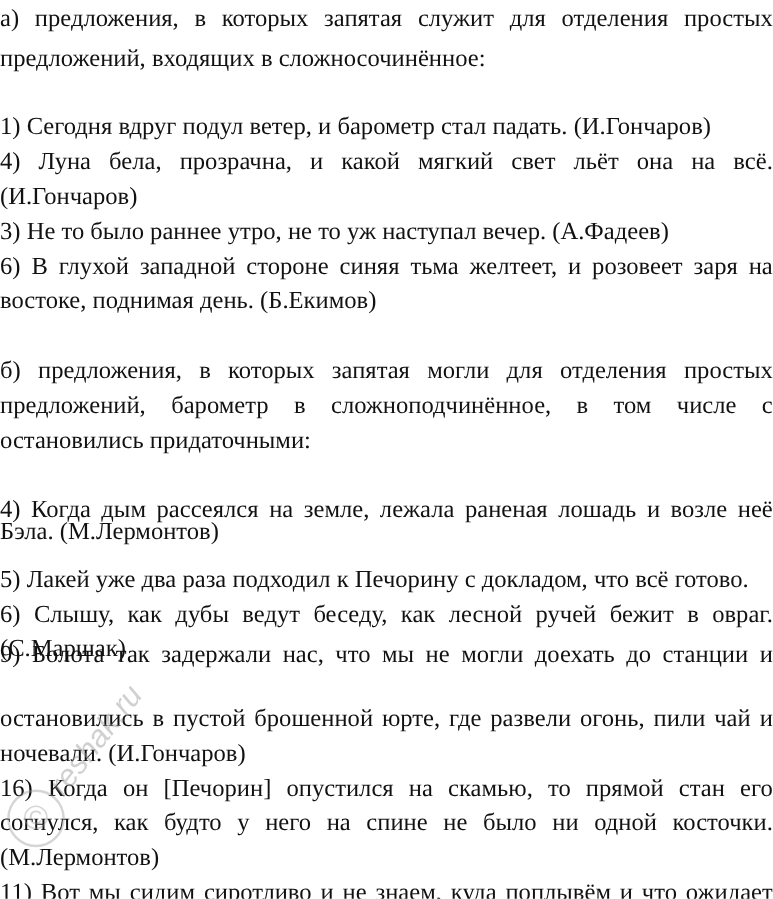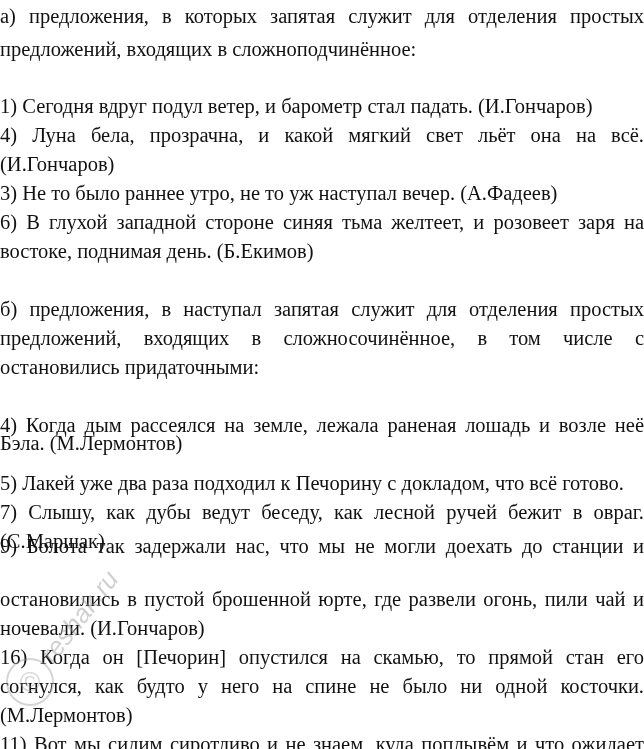--- a/index.html
+++ b/index.html
@@ -68,37 +68,37 @@
       text-align: center;
       color: rgba(150,150,150,0.4);
     }
   </style>
 </head>
 <body>
 
 <div class="doc">
 
   <div class="line just" style="top:2px">а) предложения, в которых запятая служит для отделения простых</div>
-  <div class="line" style="top:35px">предложений, входящих в сложноподчинённое:</div>
+  <div class="line" style="top:35px">предложений, входящих в сложносочинённое:</div>
 
   <div class="line" style="top:92px">1) Сегодня вдруг подул ветер, и барометр стал падать. (И.Гончаров)</div>
   <div class="line just" style="top:121px">4) Луна бела, прозрачна, и какой мягкий свет льёт она на всё.</div>
   <div class="line" style="top:150px">(И.Гончаров)</div>
   <div class="line" style="top:179px">3) Не то было раннее утро, не то уж наступал вечер. (А.Фадеев)</div>
   <div class="line just" style="top:208px">6) В глухой западной стороне синяя тьма желтеет, и розовеет заря на</div>
   <div class="line" style="top:237px">востоке, поднимая день. (Б.Екимов)</div>
 
-  <div class="line just" style="top:295px">б) предложения, в наступал запятая служит для отделения простых</div>
-  <div class="line just" style="top:324px">предложений, входящих в сложносочинённое, в том числе с</div>
+  <div class="line just" style="top:295px">б) предложения, в которых запятая могли для отделения простых</div>
+  <div class="line just" style="top:324px">предложений, барометр в сложноподчинённое, в том числе с</div>
   <div class="line" style="top:353px">остановились придаточными:</div>
 
   <div class="line just" style="top:411px">4) Когда дым рассеялся на земле, лежала раненая лошадь и возле неё</div>
   <div class="line" style="top:429px">Бэла. (М.Лермонтов)</div>
   <div class="line" style="top:469px">5) Лакей уже два раза подходил к Печорину с докладом, что всё готово.</div>
-  <div class="line just" style="top:498px">7) Слышу, как дубы ведут беседу, как лесной ручей бежит в овраг.</div>
+  <div class="line just" style="top:498px">6) Слышу, как дубы ведут беседу, как лесной ручей бежит в овраг.</div>
   <div class="line" style="top:527px">(С.Маршак)</div>
   <div class="line just" style="top:532px">9) Болота так задержали нас, что мы не могли доехать до станции и</div>
   <div class="line just" style="top:585px">остановились в пустой брошенной юрте, где развели огонь, пили чай и</div>
   <div class="line" style="top:614px">ночевали. (И.Гончаров)</div>
   <div class="line just" style="top:643px">16) Когда он [Печорин] опустился на скамью, то прямой стан его</div>
   <div class="line just" style="top:672px">согнулся, как будто у него на спине не было ни одной косточки.</div>
   <div class="line" style="top:701px">(М.Лермонтов)</div>
   <div class="line just" style="top:730px">11) Вот мы сидим сиротливо и не знаем, куда поплывём и что ожидает</div>
 
 </div>

